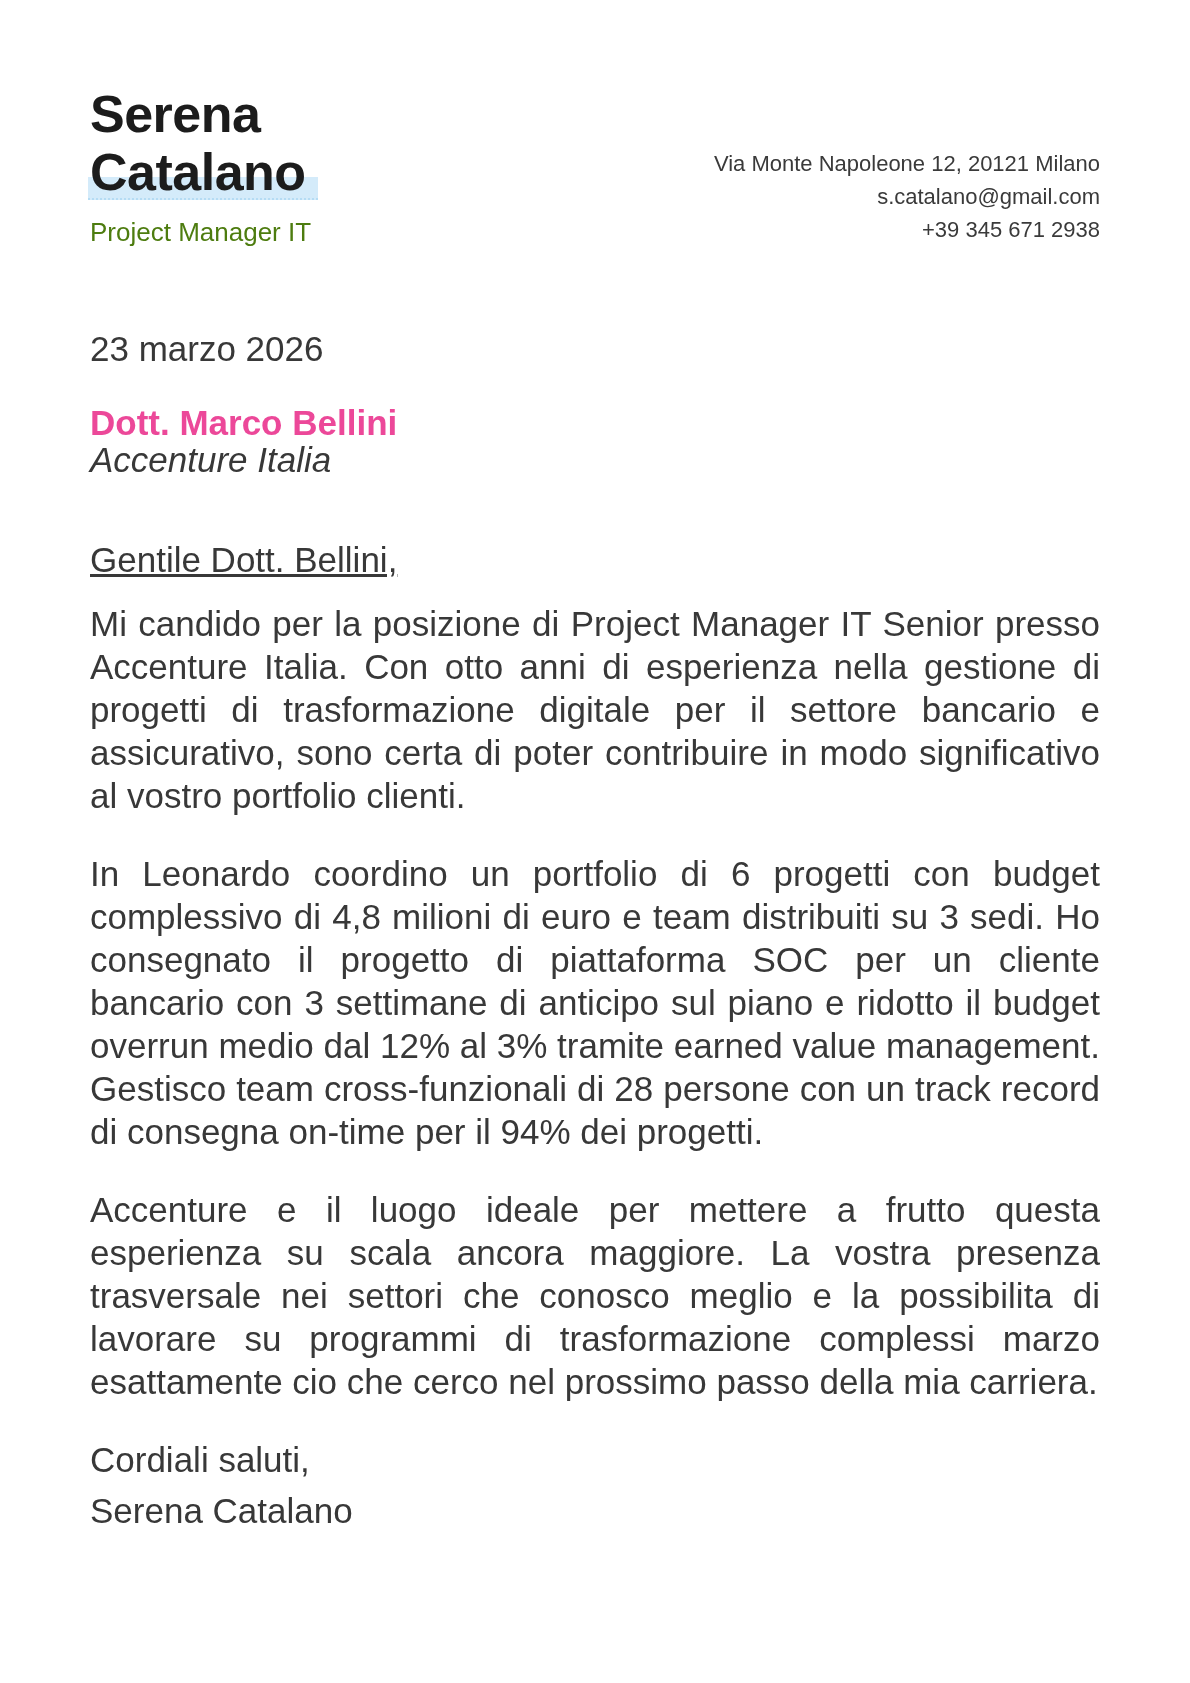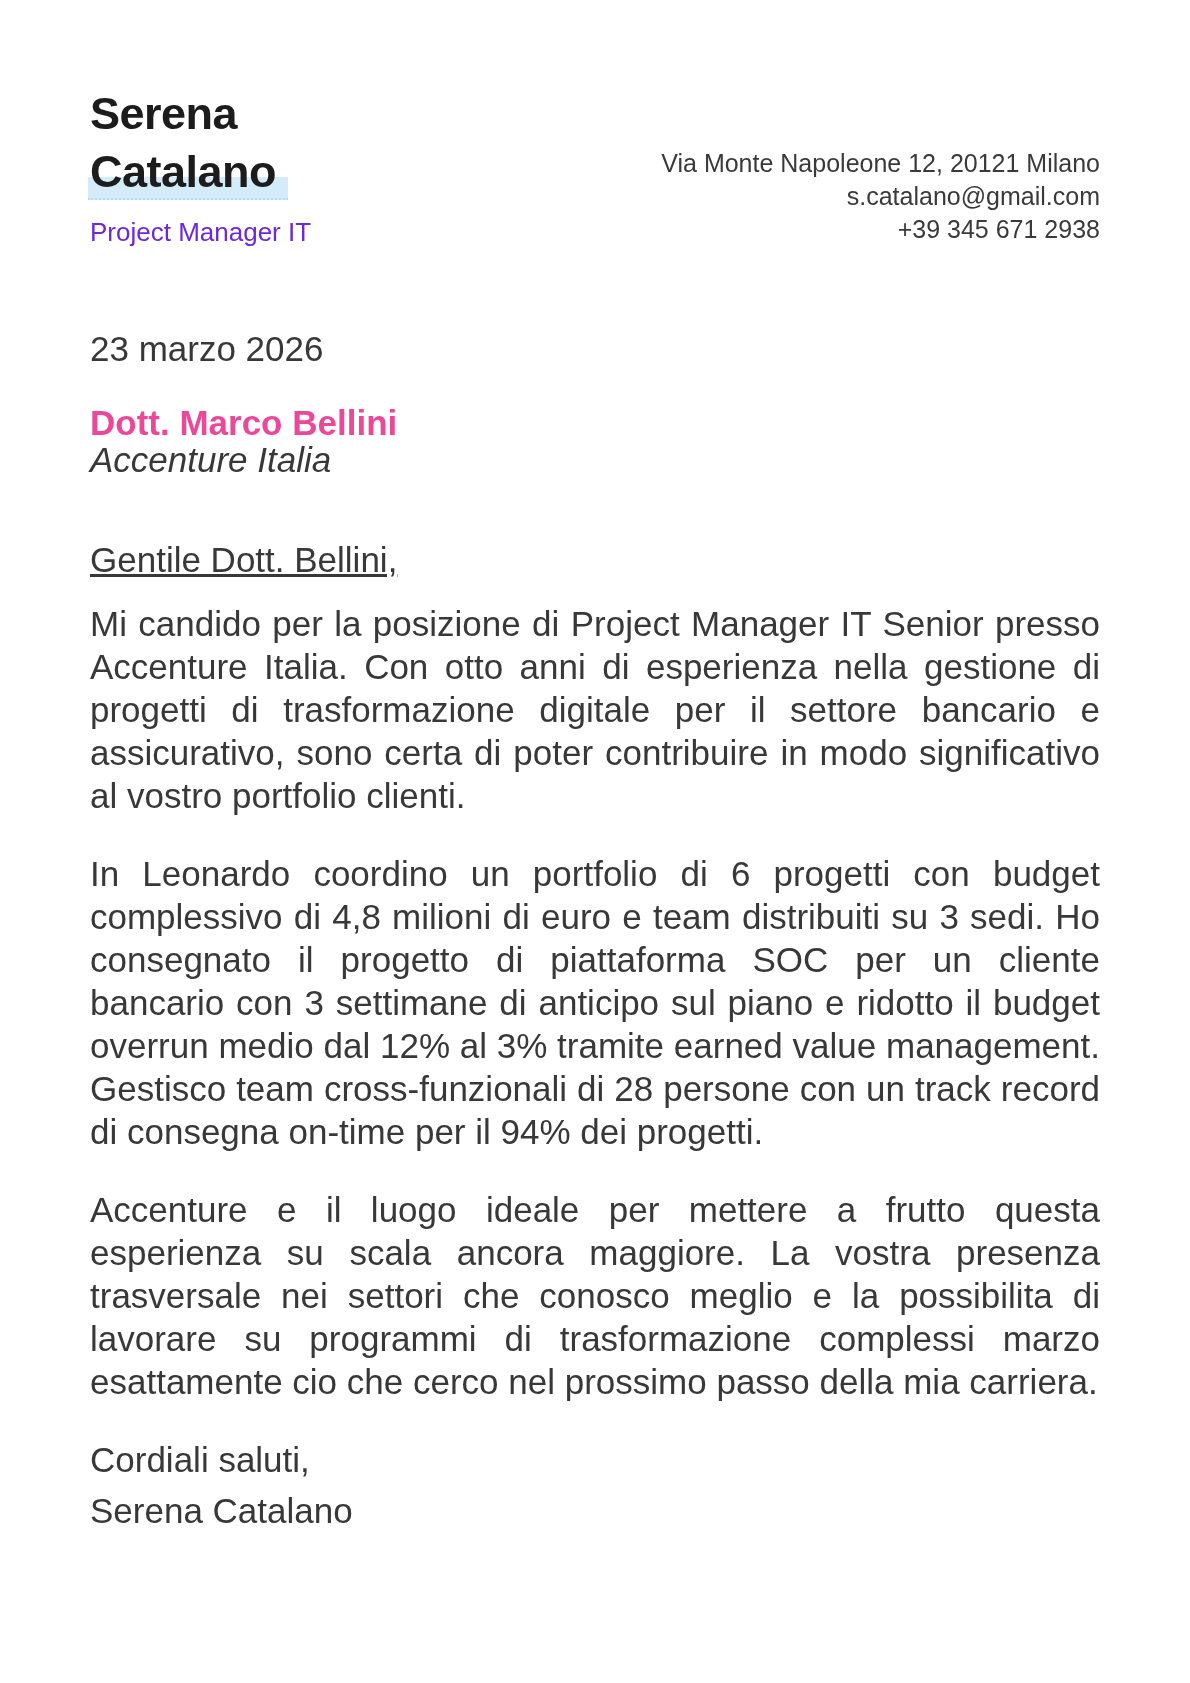--- a/index.html
+++ b/index.html
@@ -21,21 +21,21 @@
   }
   .letter-header {
     display: flex;
     justify-content: space-between;
     align-items: flex-start;
   }
   .name-block {
     flex: 0 0 auto;
   }
   .name-line {
-    font-size: 45px;
+    font-size: 52px;
     line-height: 58px;
     font-weight: 700;
     color: #1c1c1c;
     letter-spacing: -0.5px;
   }
   .lastname-wrap {
     position: relative;
     display: inline-block;
     z-index: 0;
   }
@@ -47,26 +47,26 @@
     bottom: 1px;
     height: 21px;
     background: var(--highlight, #d4ebfa);
     border-bottom: 2px dotted #b5dcf4;
     z-index: -1;
   }
   .job-title {
     margin-top: 16px;
     font-size: 26px;
     line-height: 30px;
-    color: #6d28d9;
+    color: #4d7c0f;
   }
   .contact-block {
     margin-top: 62px;
     text-align: right;
-    font-size: 25px;
+    font-size: 22px;
     line-height: 33px;
     color: #3a3a3a;
     flex: 0 0 auto;
   }
   .letter-body {
     margin-top: 80px;
     font-size: 35px;
     line-height: 43px;
     color: #383838;
   }

